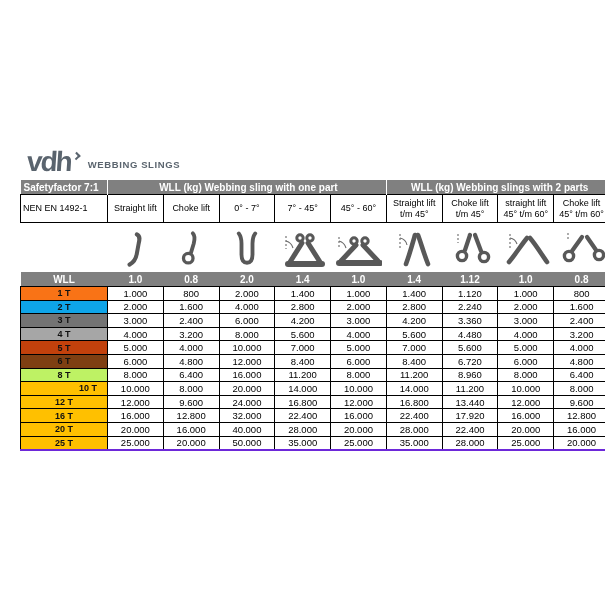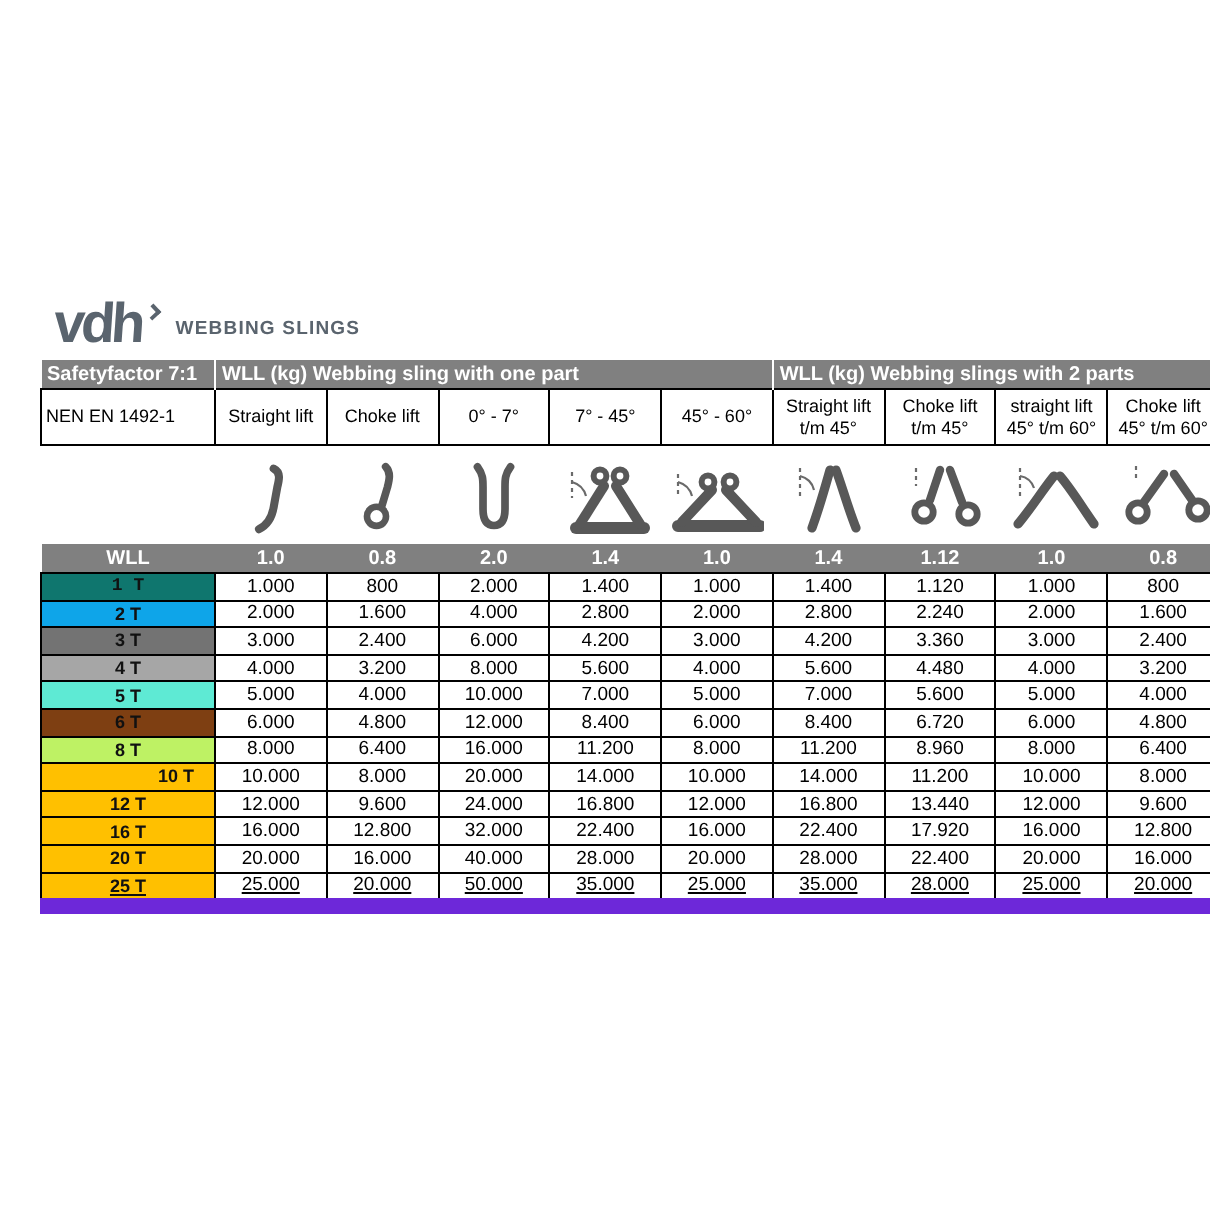--- a/index.html
+++ b/index.html
@@ -11,34 +11,34 @@
   .logo-mark{font-size:28px;font-weight:700;color:#5a646e;letter-spacing:-2px;line-height:1;transform:skewX(-4deg);}
   .logo-tick{display:inline-block;width:4px;height:4px;border-top:2px solid #5a646e;border-right:2px solid #5a646e;transform:translateY(-12px) rotate(45deg);margin-left:2px;}
   .logo-word{font-size:9.5px;font-weight:700;color:#5a646e;letter-spacing:.6px;padding-top:4px;}
 
   
   .sheet{position:absolute;left:20px;top:180px;width:590px;}
   table{border-collapse:collapse;table-layout:fixed;width:590px;color:#000;}
   td{padding:0;overflow:hidden;white-space:nowrap;}
 
   tr.band td{background:#808080;color:#fff;font-weight:700;font-size:10px;height:14px;text-align:left;padding-left:3px;border:none;}
-  tr.band td.sep{border-left:1px solid #fff;}
+  tr.band td.sep{border-left:1px solid #fff;text-align:center;}
 
   tr.hdr td{border:1px solid #000;height:27px;text-align:center;font-size:9px;line-height:1.2;vertical-align:middle;background:#fff;}
   tr.hdr td.norm{text-align:left;padding-left:2px;}
   tr.hdr .l2{display:block;}
 
   tr.icons td{border:none;height:46px;text-align:center;vertical-align:middle;background:#fff;padding-top:3px;}
   tr.icons svg{display:inline-block;vertical-align:middle;}
 
   tr.factor td{background:#808080;color:#fff;font-weight:700;font-size:10px;height:14px;text-align:center;border:none;}
 
   tbody.data td{border:1px solid #000;height:12.6px;text-align:center;font-size:9.5px;background:#fff;vertical-align:middle;}
   tbody.data td.rowlabel{font-weight:700;font-size:9px;color:#111;}
-  tbody.data tr:last-child td{border-bottom:8px solid #6d28d9;text-decoration:underline;}
+  tbody.data tr:last-child td{border-bottom:2px solid #6d28d9;}
 
   .ic{stroke:#585858;fill:none;stroke-linecap:round;stroke-linejoin:round;}
   .mk{stroke:#6a6a6a;fill:none;stroke-width:1.1;}
   .dash{stroke-dasharray:2 2;}
 </style>
 </head>
 <body>
 
 <div class="page">
 
@@ -166,21 +166,21 @@
           <td>1.0</td>
           <td>1.4</td>
           <td>1.12</td>
           <td>1.0</td>
           <td>0.8</td>
         </tr>
       </tbody>
 
       <tbody class="data">
           <tr>
-            <td class="rowlabel" style="background: #0f766e; font-family: Liberation Mono, monospace;">1 T</td>
+            <td class="rowlabel" style="background: #f97316;">1 T</td>
             <td>1.000</td>
             <td>800</td>
             <td>2.000</td>
             <td>1.400</td>
             <td>1.000</td>
             <td>1.400</td>
             <td>1.120</td>
             <td>1.000</td>
             <td>800</td>
           </tr>
@@ -214,21 +214,21 @@
             <td>3.200</td>
             <td>8.000</td>
             <td>5.600</td>
             <td>4.000</td>
             <td>5.600</td>
             <td>4.480</td>
             <td>4.000</td>
             <td>3.200</td>
           </tr>
           <tr>
-            <td class="rowlabel" style="background: #5eead4;">5 T</td>
+            <td class="rowlabel" style="background: #c2410c;">5 T</td>
             <td>5.000</td>
             <td>4.000</td>
             <td>10.000</td>
             <td>7.000</td>
             <td>5.000</td>
             <td>7.000</td>
             <td>5.600</td>
             <td>5.000</td>
             <td>4.000</td>
           </tr>

